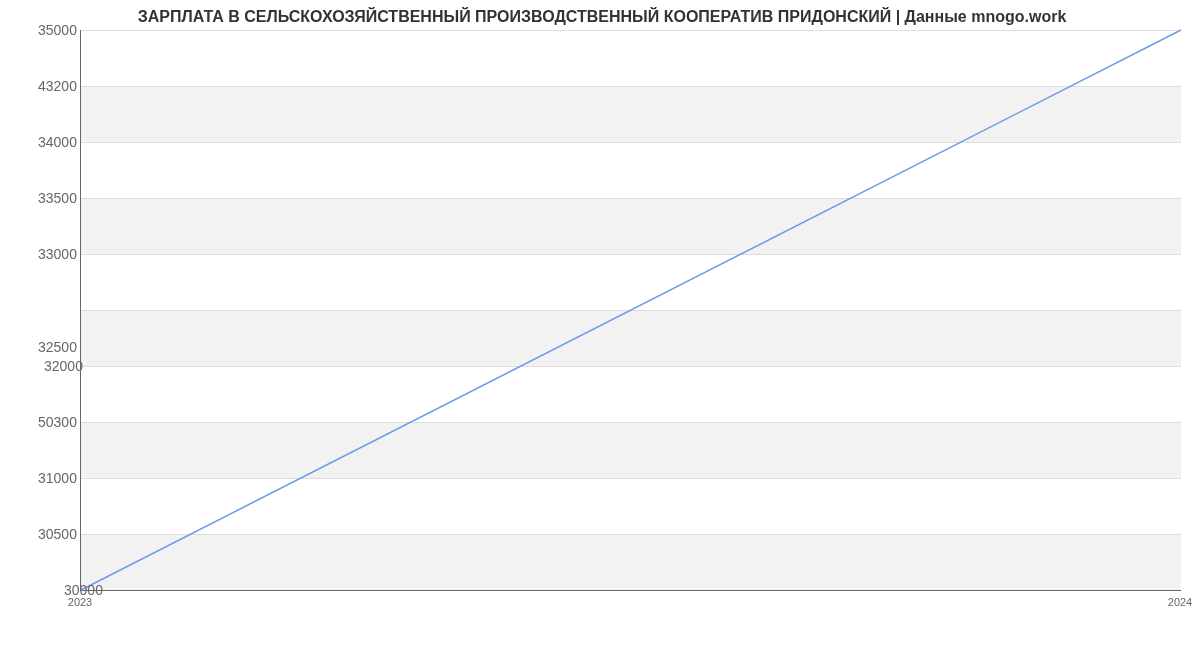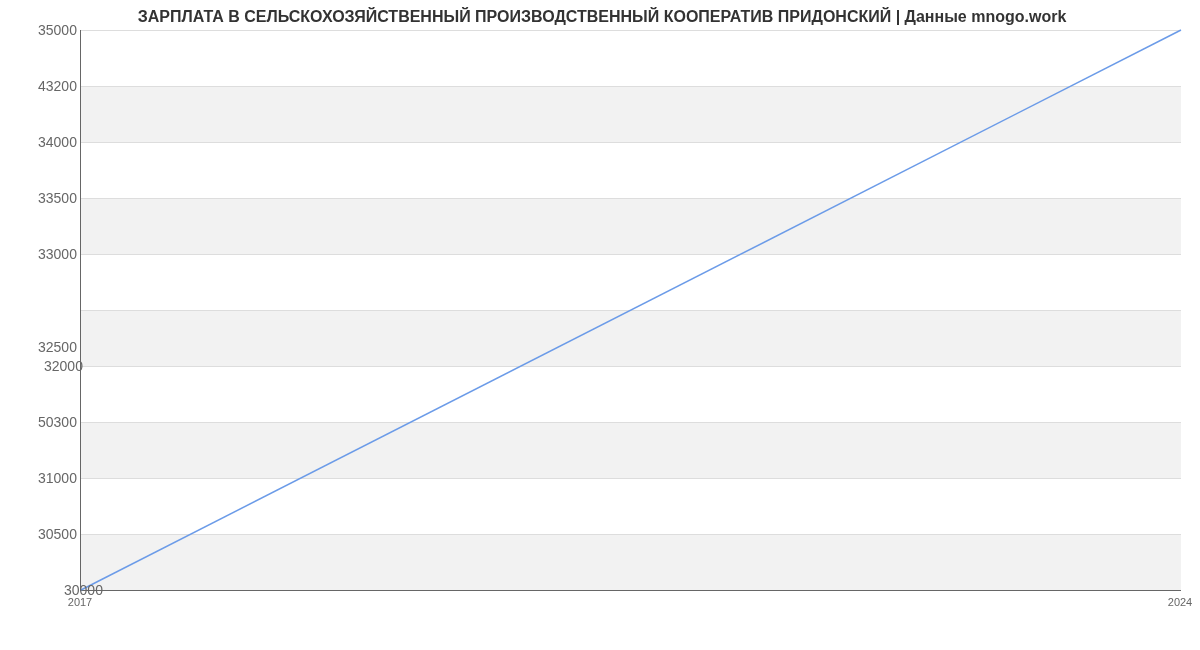--- a/index.html
+++ b/index.html
@@ -101,15 +101,15 @@
     <div class="y-tick" style="top: 422px;">50300</div>
     <div class="y-tick" style="top: 366px; margin-left: 6px;">32000</div>
     <div class="y-tick" style="top: 301px; margin-top: 46px;">32500</div>
     <div class="y-tick" style="top: 254px;">33000</div>
     <div class="y-tick" style="top: 198px;">33500</div>
     <div class="y-tick" style="top: 142px;">34000</div>
     <div class="y-tick" style="top: 86px;">43200</div>
     <div class="y-tick" style="top: 30px;">35000</div>
   </div>
 <div id="x-ticks">
-    <div class="x-tick" style="left: 80px;">2017</div>
+    <div class="x-tick" style="left: 80px;">2023</div>
     <div class="x-tick" style="left: 1180px;">2024</div>
   </div>
 
 </body></html>

